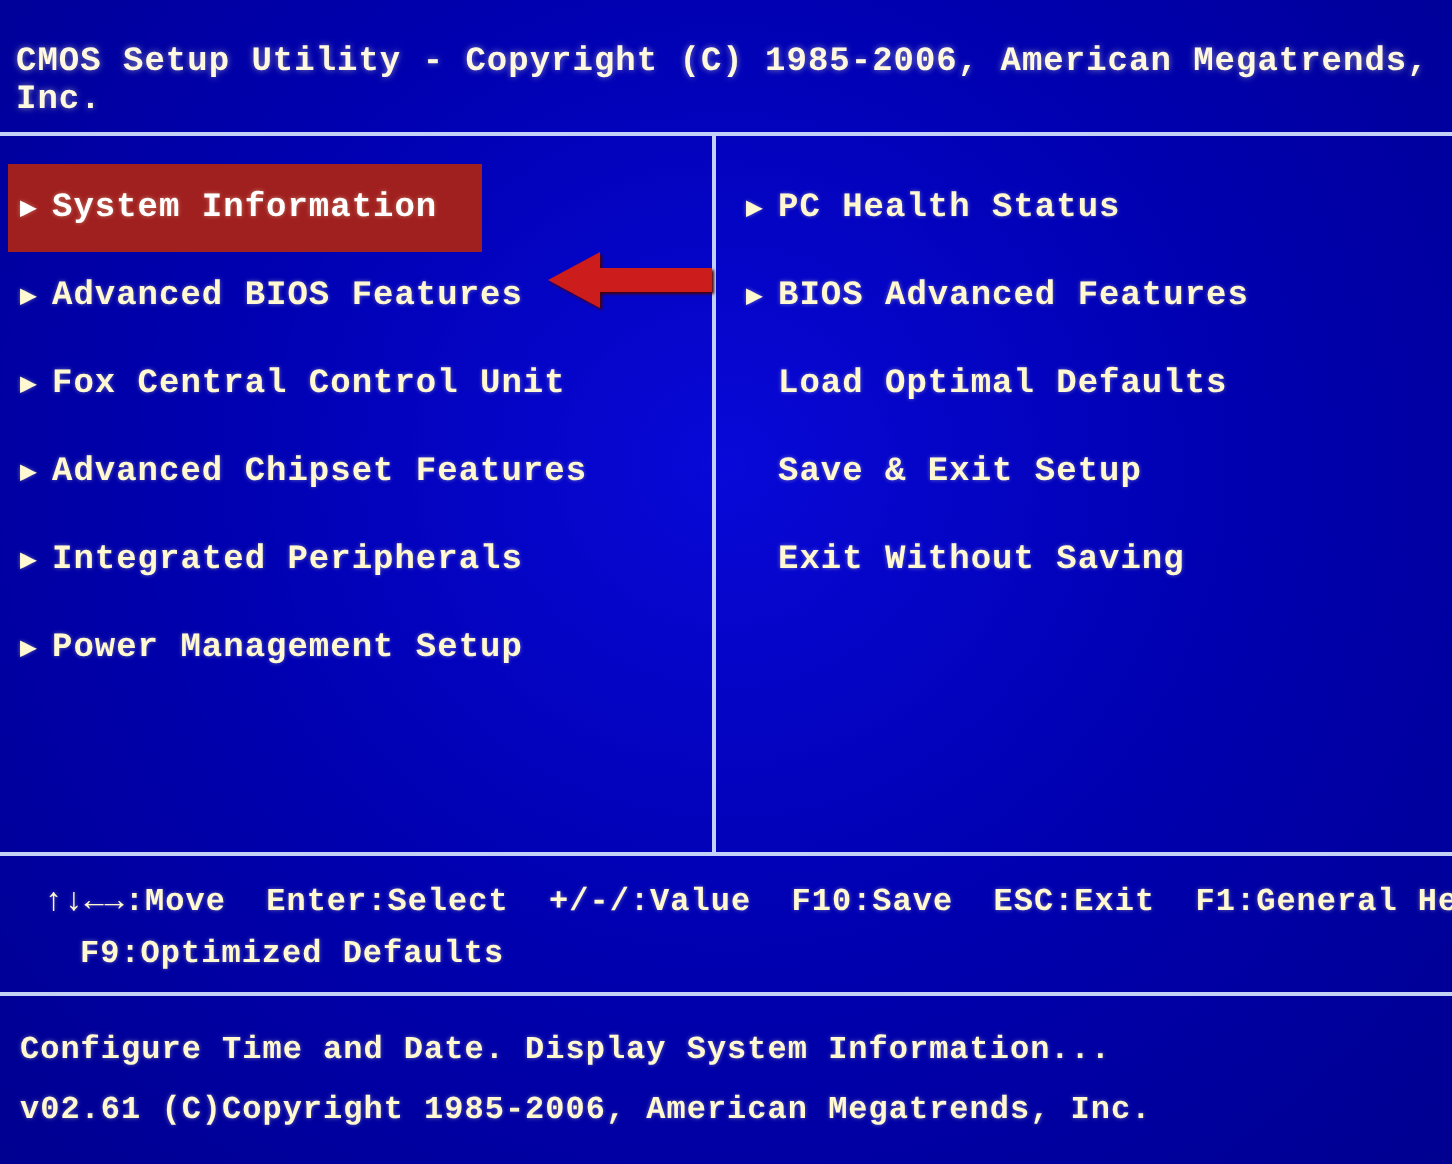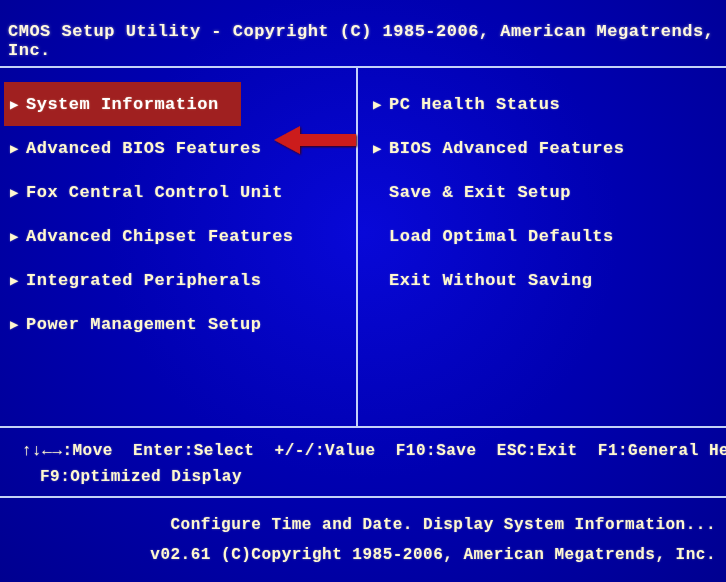--- a/index.html
+++ b/index.html
@@ -82,21 +82,21 @@
     .help {
       padding: 10px 20px 6px 22px;
       font-size: 16px;
       color: #fff8d0;
       line-height: 26px;
       text-shadow: 0 0 2px rgba(255,255,200,0.4);
     }
     .help-row1 { white-space: pre; }
     .help-row2 { padding-left: 18px; }
     .footer {
-      text-align: right;
+      text-align: left;
       padding: 12px 10px 0 10px;
       font-size: 16px;
       color: #fff8d0;
       line-height: 30px;
       text-shadow: 0 0 2px rgba(255,255,200,0.4);
     }
   </style>
 </head>
 <body>
 
@@ -139,25 +139,25 @@
       <div class="menu-item">
         <span class="bullet">▶</span>
         <span>PC Health Status</span>
       </div>
       <div class="menu-item">
         <span class="bullet">▶</span>
         <span>BIOS Advanced Features</span>
       </div>
       <div class="menu-item no-bullet">
         <span class="bullet">▶</span>
-        <span>Save &amp; Exit Setup</span>
+        <span>Load Optimal Defaults</span>
       </div>
       <div class="menu-item no-bullet">
         <span class="bullet">▶</span>
-        <span>Load Optimal Defaults</span>
+        <span>Save &amp; Exit Setup</span>
       </div>
       <div class="menu-item no-bullet">
         <span class="bullet">▶</span>
         <span>Exit Without Saving</span>
       </div>
     </div>
 
     <svg class="arrow-annot" width="90" height="36">
       <defs>
         <filter id="s">
@@ -167,21 +167,21 @@
       <g filter="url(#s)">
         <polygon points="4,18 30,4 30,12 86,12 86,24 30,24 30,32" fill="#cc1a1a"></polygon>
       </g>
     </svg>
   </div>
 
   <hr class="hr">
 
   <div class="help">
     <div class="help-row1">↑↓←→:Move  Enter:Select  +/-/:Value  F10:Save  ESC:Exit  F1:General Help</div>
-    <div class="help-row2">F9:Optimized Display</div>
+    <div class="help-row2">F9:Optimized Defaults</div>
   </div>
 
   <hr class="hr">
 
   <div class="footer">
     <div>Configure Time and Date.  Display System Information...</div>
     <div>v02.61 (C)Copyright 1985-2006, American Megatrends, Inc.</div>
   </div>
 
 </div>

